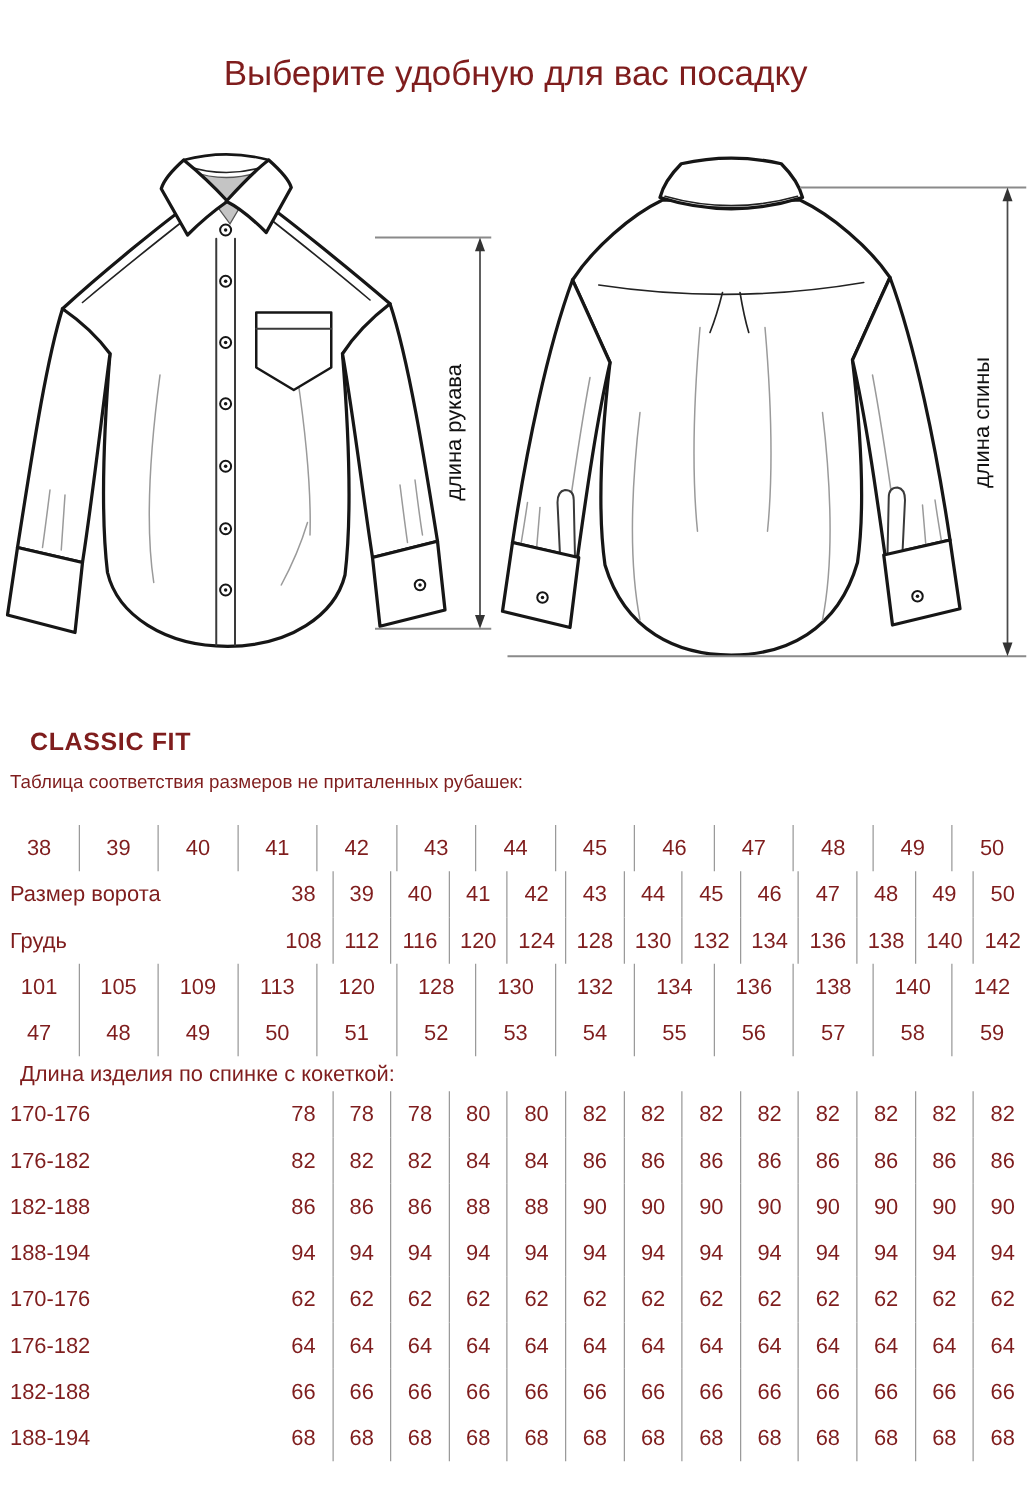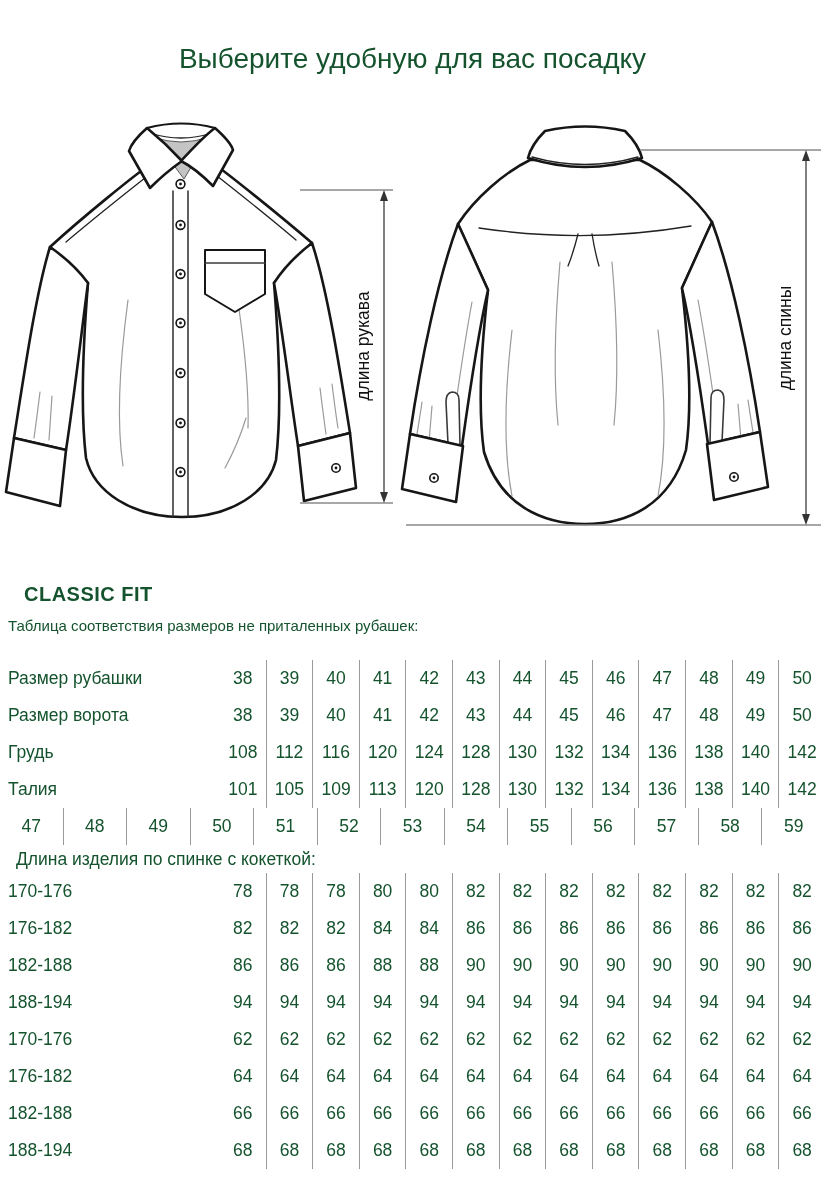--- a/index.html
+++ b/index.html
@@ -1,18 +1,18 @@
 <!DOCTYPE html>
 <html><head>
 <meta charset="utf-8">
 <style>
   html,body { margin:0; padding:0; background:#fff; }
   .page {
     position:relative; width:825px; height:1200px; background:#fff;
-    font-family:"Liberation Sans", sans-serif; color:#14532d; overflow:hidden;
+    font-family:"Liberation Sans", sans-serif; color:#7f1d1d; overflow:hidden;
   }
   .title {
     position:absolute; top:44px; left:0; width:100%;
     text-align:center; font-size:28px; font-weight:400; margin:0; line-height:1.1;
   }
   .diagram-svg { position:absolute; left:0; top:100px; width:825px; height:440px; }
 
   
   .outline { fill:#ffffff; stroke:#161616; stroke-width:2.6; stroke-linejoin:round; stroke-linecap:round; }
   .med  { stroke:#161616; stroke-width:2;   fill:none; stroke-linecap:round; }
@@ -168,21 +168,20 @@
       <text class="dimtext" transform="translate(791,338) rotate(-90)" text-anchor="middle">длина спины</text>
     </g>
   </svg>
 
   <h2 class="fit-heading">CLASSIC FIT</h2>
 
   <div class="table-caption">Таблица соответствия размеров не приталенных рубашек:</div>
 
   <div class="size-table">
       <div class="t-row">
-        <div class="t-label">Размер рубашки</div>
         <div class="t-cell first">38</div>
         <div class="t-cell">39</div>
         <div class="t-cell">40</div>
         <div class="t-cell">41</div>
         <div class="t-cell">42</div>
         <div class="t-cell">43</div>
         <div class="t-cell">44</div>
         <div class="t-cell">45</div>
         <div class="t-cell">46</div>
         <div class="t-cell">47</div>
@@ -216,21 +215,20 @@
         <div class="t-cell">128</div>
         <div class="t-cell">130</div>
         <div class="t-cell">132</div>
         <div class="t-cell">134</div>
         <div class="t-cell">136</div>
         <div class="t-cell">138</div>
         <div class="t-cell">140</div>
         <div class="t-cell">142</div>
       </div>
       <div class="t-row">
-        <div class="t-label">Талия</div>
         <div class="t-cell first">101</div>
         <div class="t-cell">105</div>
         <div class="t-cell">109</div>
         <div class="t-cell">113</div>
         <div class="t-cell">120</div>
         <div class="t-cell">128</div>
         <div class="t-cell">130</div>
         <div class="t-cell">132</div>
         <div class="t-cell">134</div>
         <div class="t-cell">136</div>

